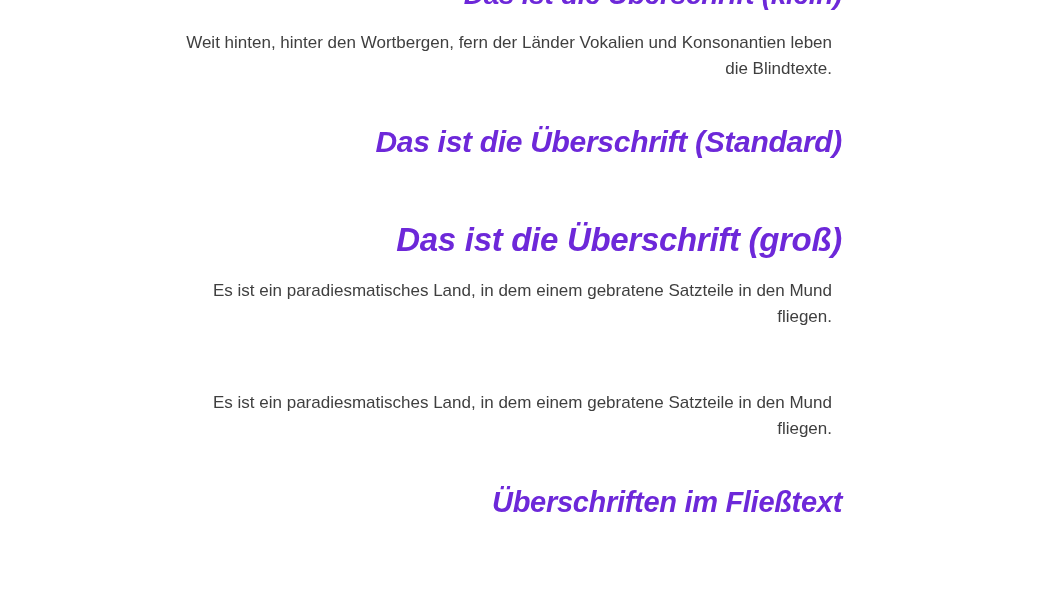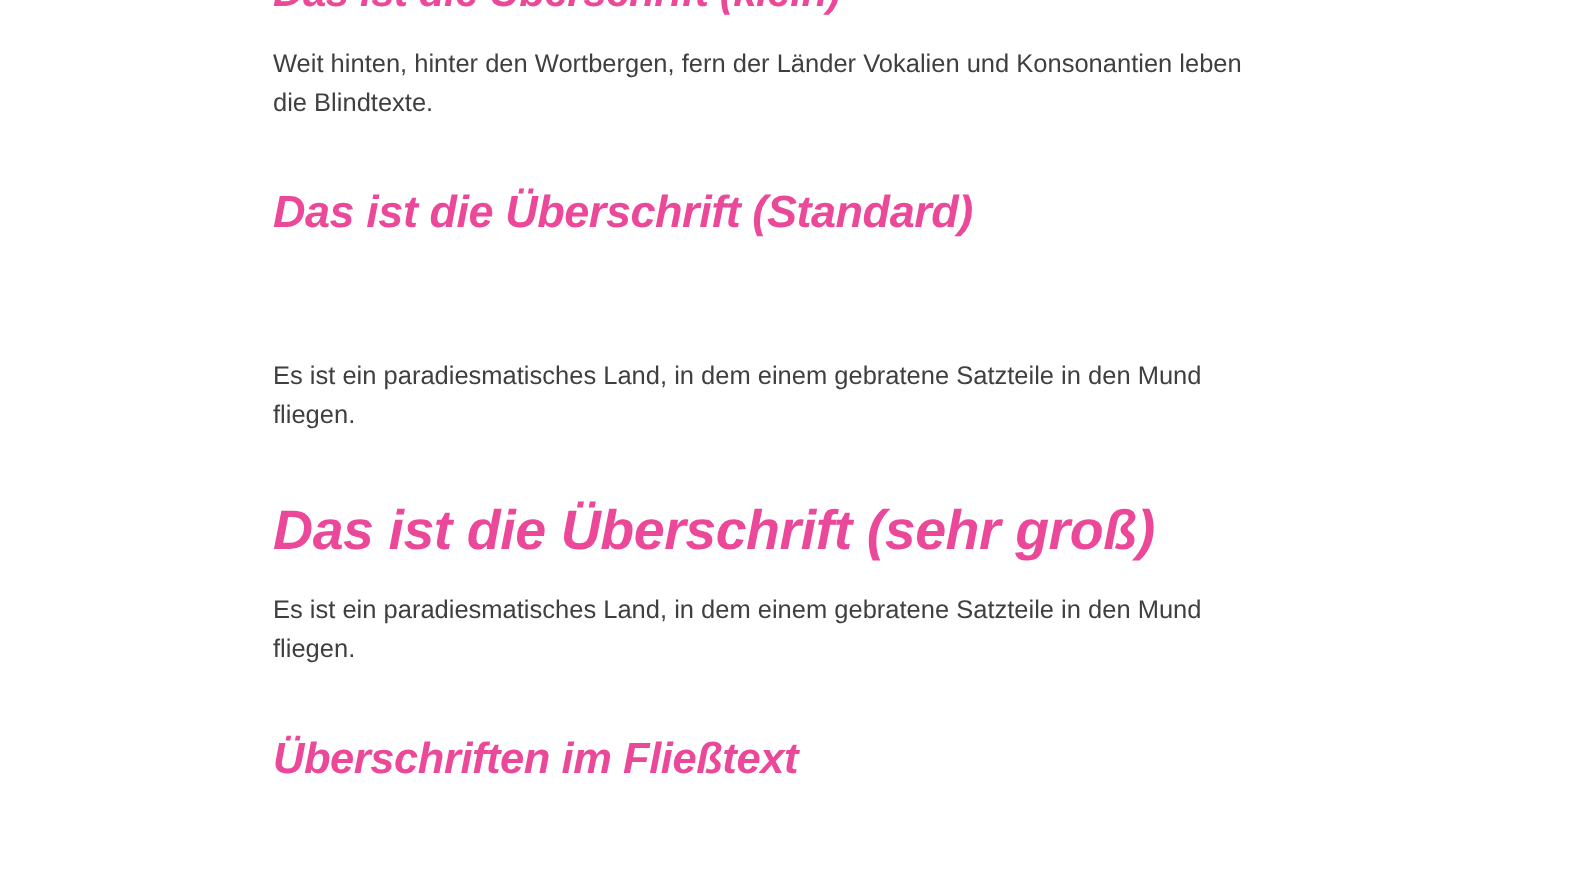--- a/index.html
+++ b/index.html
@@ -12,32 +12,33 @@
     height: 591px;
     overflow: hidden;
     font-family: "Liberation Sans", sans-serif;
     color: #3c3c3c;
   }
   .page {
     position: relative;
     width: 1051px;
     height: 591px;
     box-sizing: border-box;
+    text-align: right;
   }
   .content {
     position: absolute;
     left: 182px;
     top: -22px;
     width: 660px;
   }
   h2.heading {
     font-family: "Liberation Sans", sans-serif;
     font-style: italic;
     font-weight: bold;
-    color: #ec4899;
+    color: #6d28d9;
     margin: 0;
     letter-spacing: -0.3px;
   }
   .h-small {
     font-size: 28px;
     line-height: 34px;
   }
   .h-standard {
     font-size: 30px;
     line-height: 36px;
@@ -75,26 +76,26 @@
     <div class="gap-after-heading"></div>
     <p class="body-text">Weit hinten, hinter den Wortbergen, fern der Länder Vokalien und Konsonantien leben die Blindtexte.</p>
 
     <div class="gap-after-para-lg"></div>
 
     <h2 class="heading h-standard">Das ist die Überschrift (Standard)</h2>
     <div class="gap-after-heading"></div>
 
     <div class="gap-after-para-lg"></div>
 
+    <h2 class="heading h-large">Das ist die Überschrift (groß)</h2>
     <div class="gap-after-heading"></div>
     <p class="body-text">Es ist ein paradiesmatisches Land, in dem einem gebratene Satzteile in den Mund fliegen.</p>
 
     <div class="gap-after-para-lg"></div>
 
-    <h2 class="heading h-xlarge">Das ist die Überschrift (sehr groß)</h2>
     <div class="gap-after-heading"></div>
     <p class="body-text">Es ist ein paradiesmatisches Land, in dem einem gebratene Satzteile in den Mund fliegen.</p>
 
     <div class="gap-after-para-lg"></div>
 
     <h2 class="heading h-flow">Überschriften im Fließtext</h2>
 
   </div>
 </div>
 

